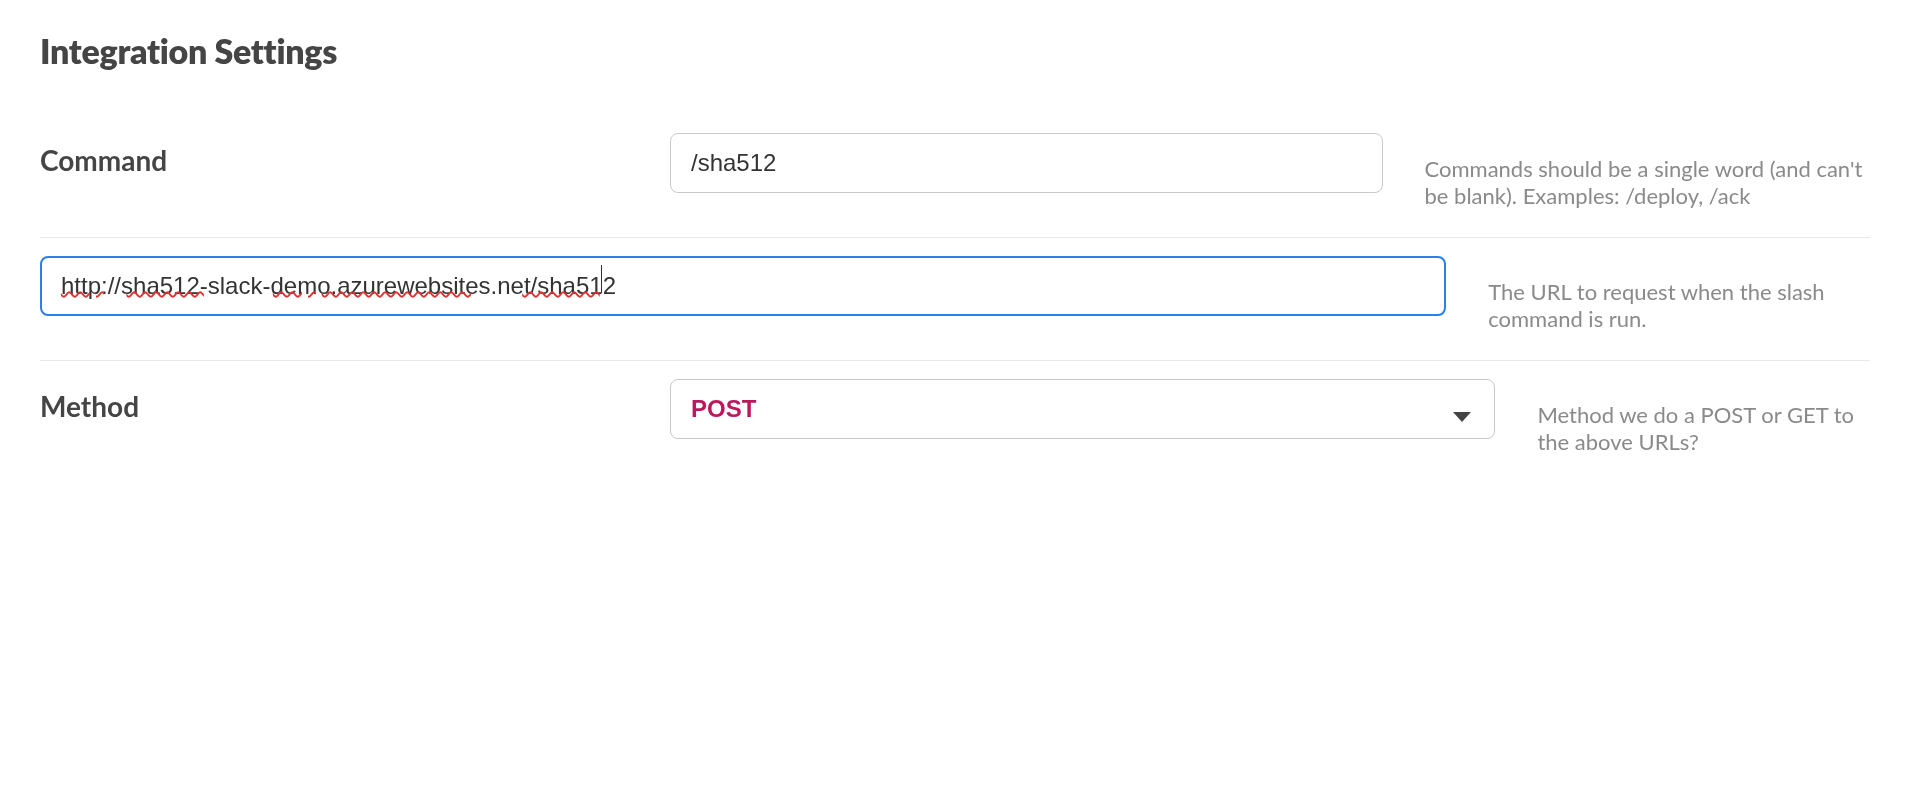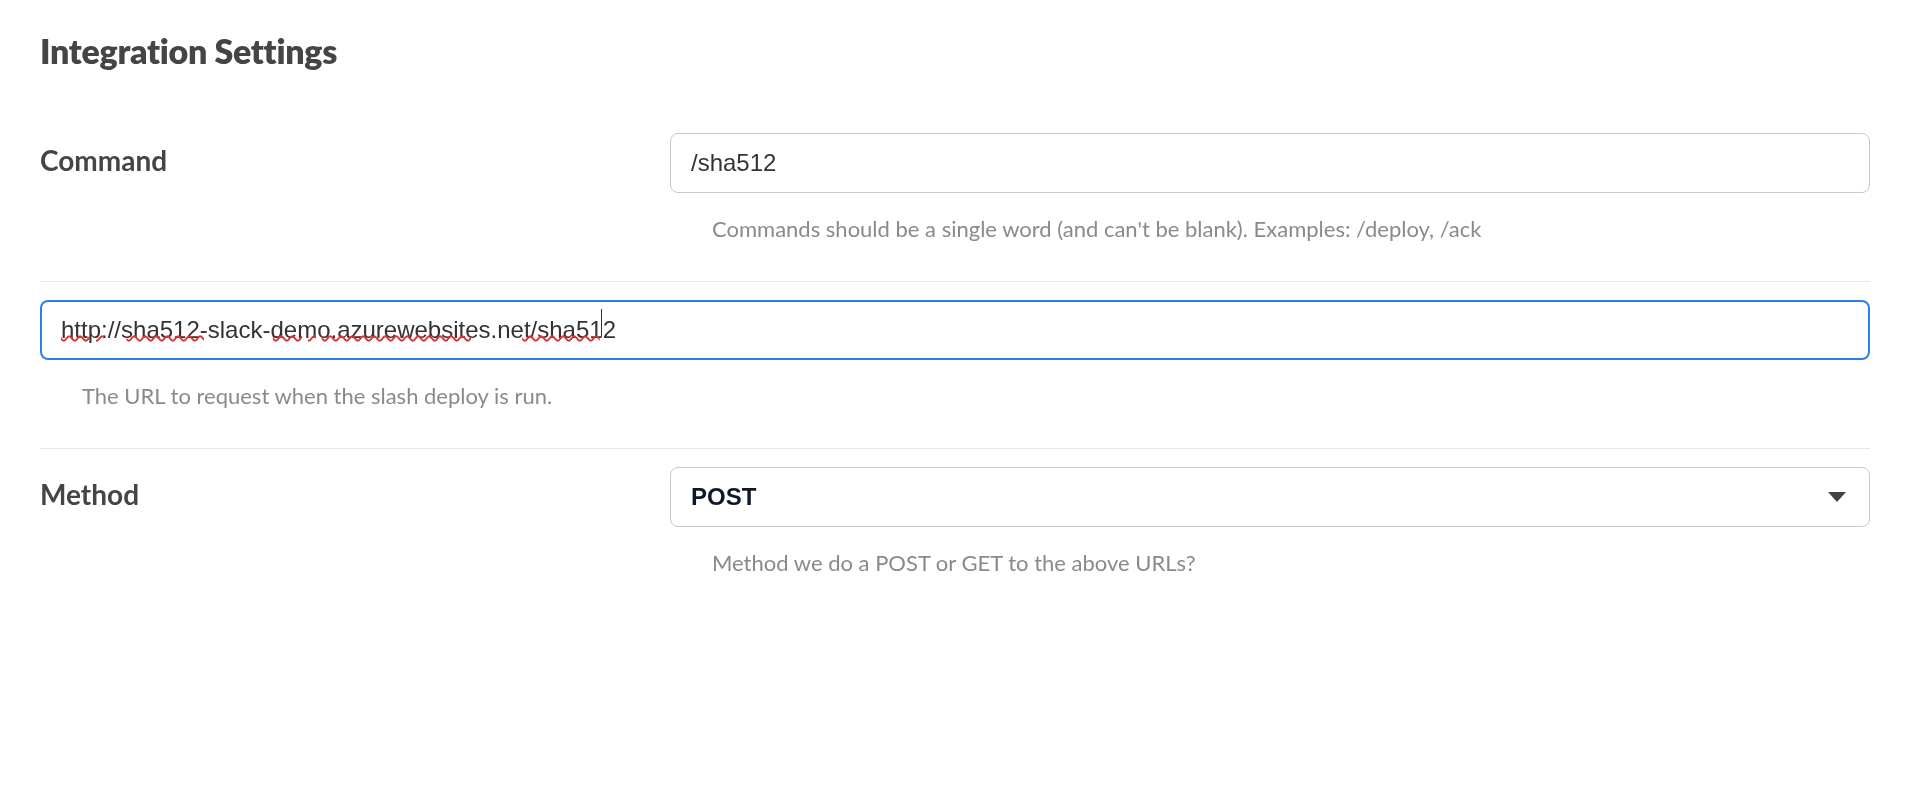--- a/index.html
+++ b/index.html
@@ -16,37 +16,37 @@
   .section-title {
     font-size: 34px;
     font-weight: 800;
     color: #454545;
     margin: 0 0 44px 0;
     letter-spacing: -0.3px;
   }
   .field-row {
     display: flex;
     align-items: flex-start;
-    padding: 18px 0 39px 0;
+    padding: 18px 0 28px 0;
     border-bottom: 1px solid #e8e8e8;
   }
   .field-row:last-child {
     border-bottom: none;
   }
   .field-label {
     flex: 0 0 630px;
     font-size: 28px;
     font-weight: 700;
     color: #454545;
     padding-top: 10px;
   }
   .field-body {
     flex: 1 1 auto;
     display: flex;
-    flex-direction: column;
+    flex-direction: row;
   }
   .text-input {
     width: 100%;
     box-sizing: border-box;
     height: 60px;
     font-size: 24px;
     padding: 0 20px;
     border: 1px solid #c9c9c9;
     border-radius: 8px;
     background: #ffffff;
@@ -71,21 +71,21 @@
   .select-input {
     width: 100%;
     box-sizing: border-box;
     height: 60px;
     font-size: 24px;
     font-weight: 600;
     padding: 0 50px 0 20px;
     border: 1px solid #c9c9c9;
     border-radius: 8px;
     background: #ffffff;
-    color: #0f172a;
+    color: #be185d;
     appearance: none;
     -webkit-appearance: none;
     outline: none;
     cursor: pointer;
     text-align: left;
   }
   .chevron {
     position: absolute;
     top: 50%;
     right: 24px;
@@ -144,21 +144,21 @@
     </div>
   </div>
 
   <div class="field-row">
     <div class="field-body url-field">
       <input type="text" class="text-input focused" spellcheck="false" value="http://sha512-slack-demo.azurewebsites.net/sha512" style="">
 
       <div class="url-overlay" aria-hidden="true">
         <span class="sp">http</span>://<span class="sp">sha512</span>-slack-<span class="sp">http</span>.<span class="sp">azurewebsites</span>.net/<span class="sp">sha512</span><span class="caret"></span>
       </div>
-      <div class="help-text">The URL to request when the slash deploy is run.</div>
+      <div class="help-text">The URL to request when the slash command is run.</div>
     </div>
   </div>
 
   <div class="field-row" style="border-bottom:none;">
     <div class="field-label">Method</div>
     <div class="field-body">
       <div class="select-wrapper">
         <button type="button" class="select-input">POST</button>
         <span class="chevron"></span>
       </div>

